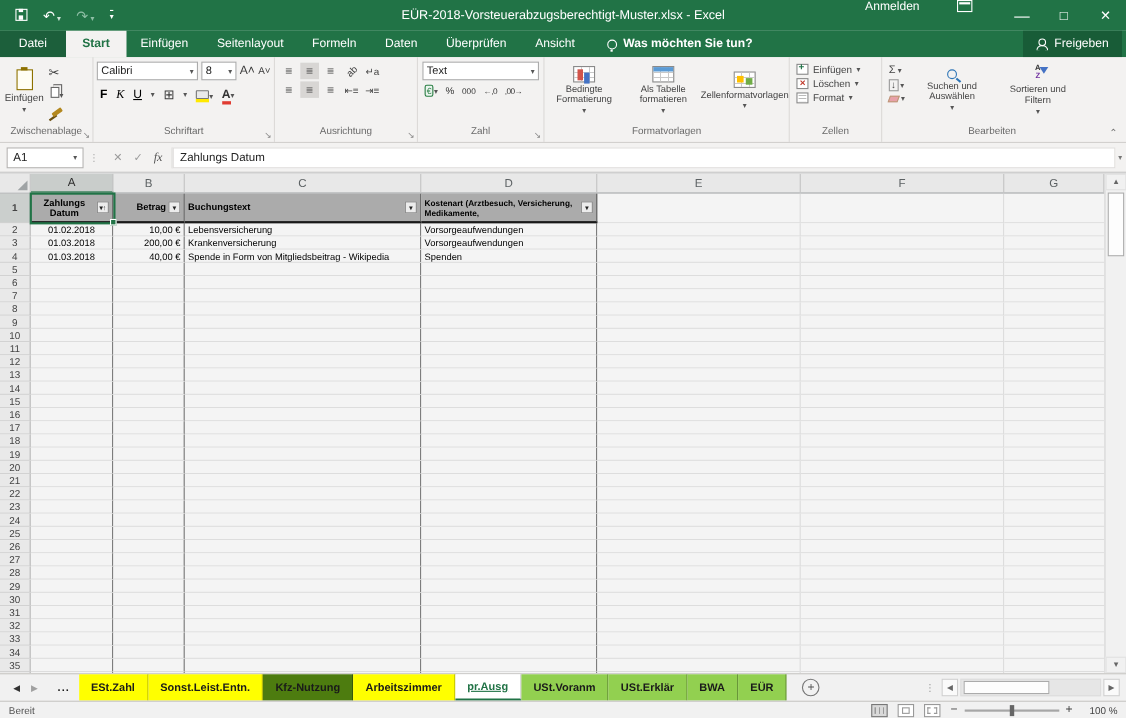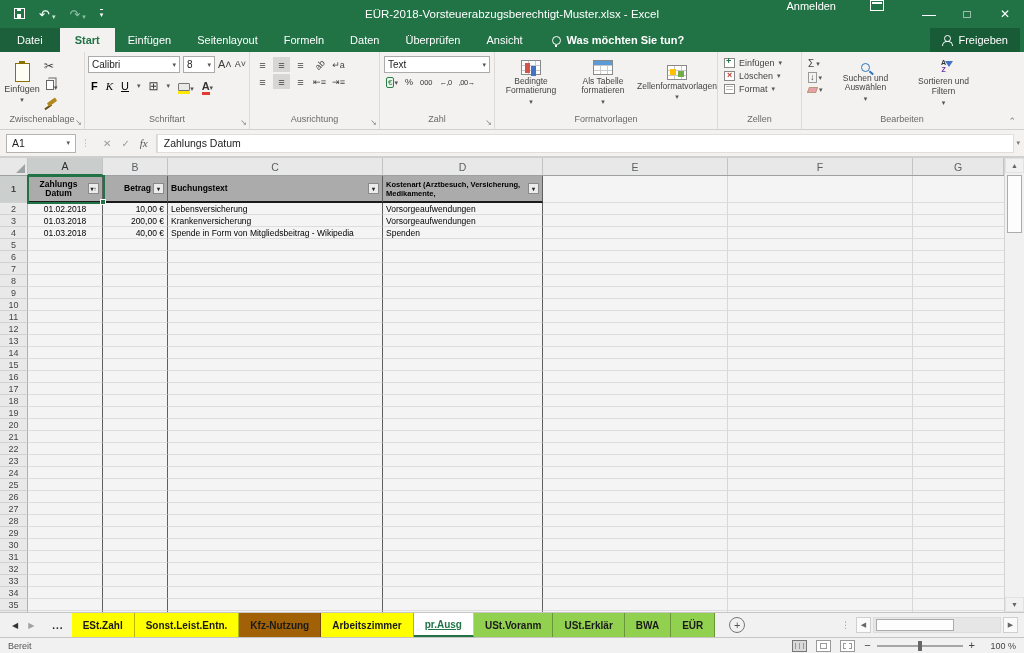--- a/index.html
+++ b/index.html
@@ -779,21 +779,21 @@
 
   <div class="sheetbar">
     <div class="snav">
       <span style="color:#333">◀</span>
       <span style="color:#a0a0a0">▶</span>
     </div>
     <div class="stab overflow">...</div>
     <div id="stabs" style="display:flex;align-items:stretch;">
         <div class="stab" style="background: rgb(255, 255, 0);">ESt.Zahl</div>
         <div class="stab" style="background: rgb(255, 255, 0);">Sonst.Leist.Entn.</div>
-        <div class="stab" style="background: #a16207;">Kfz-Nutzung</div>
+        <div class="stab" style="background: #4d7c0f;">Kfz-Nutzung</div>
         <div class="stab" style="background: rgb(255, 255, 0);">Arbeitszimmer</div>
         <div class="stab active">pr.Ausg</div>
         <div class="stab" style="background: rgb(146, 208, 80);">USt.Voranm</div>
         <div class="stab" style="background: rgb(146, 208, 80);">USt.Erklär</div>
         <div class="stab" style="background: rgb(146, 208, 80);">BWA</div>
         <div class="stab" style="background: rgb(146, 208, 80);">EÜR</div>
       </div>
     <div class="addsheet">+</div>
     <div class="hscroll">
       <span class="hdots">⋮</span>

